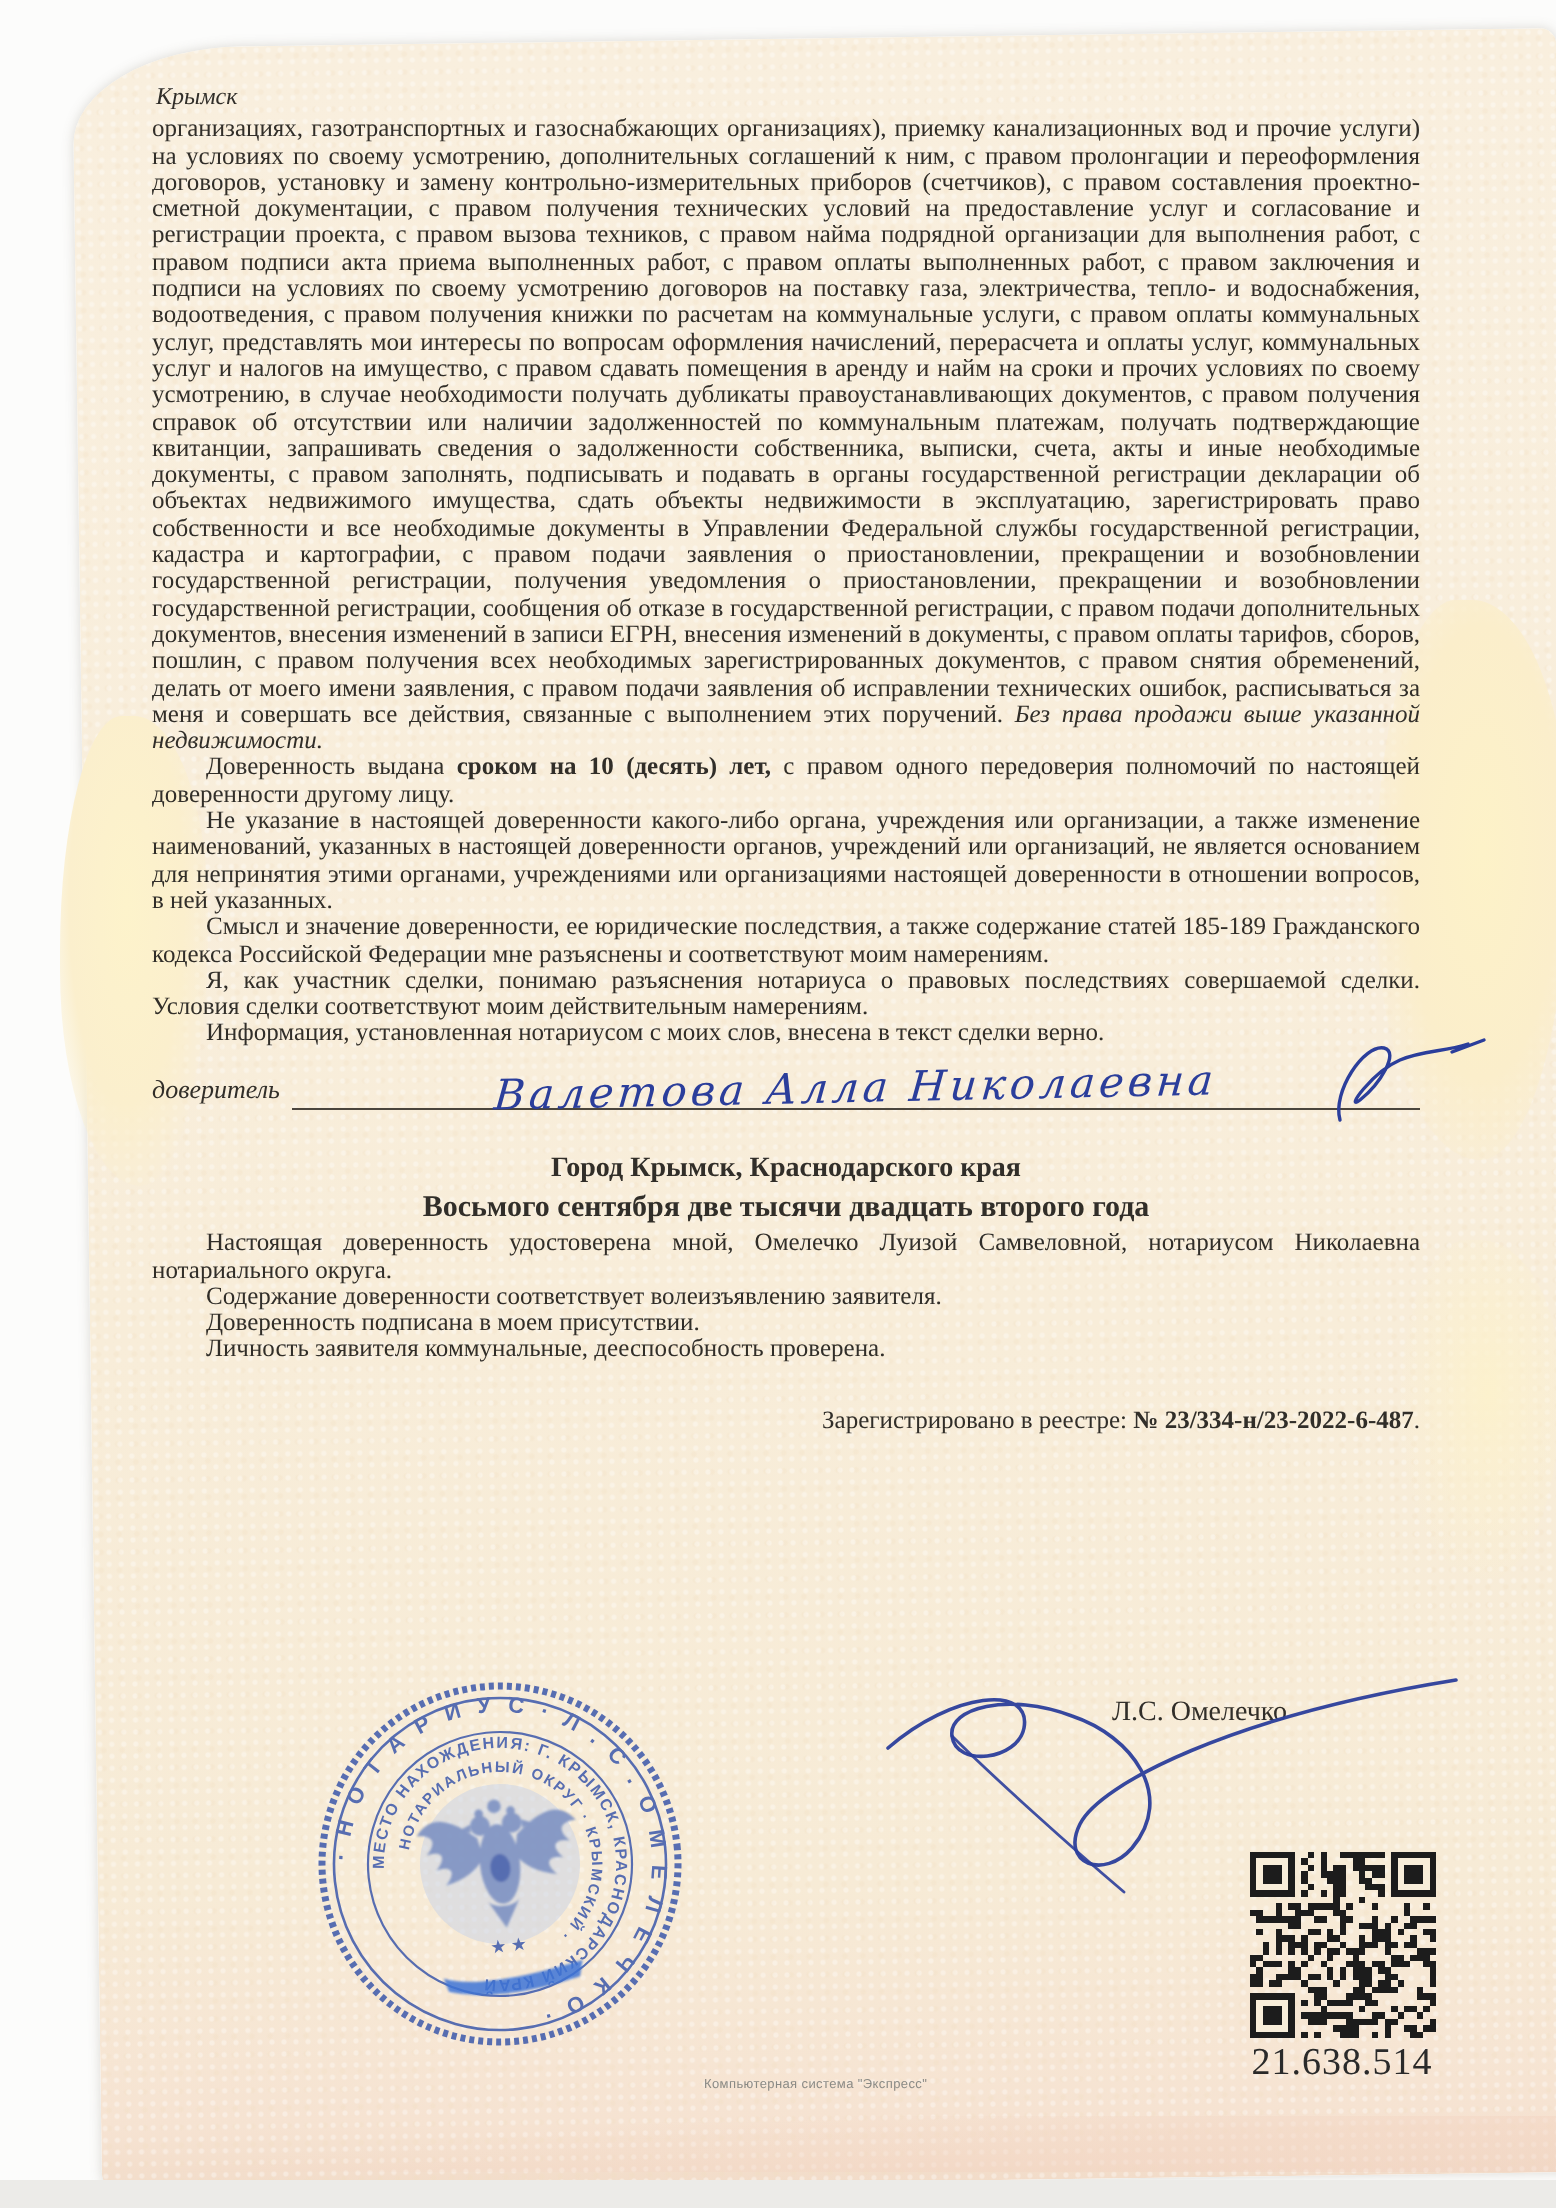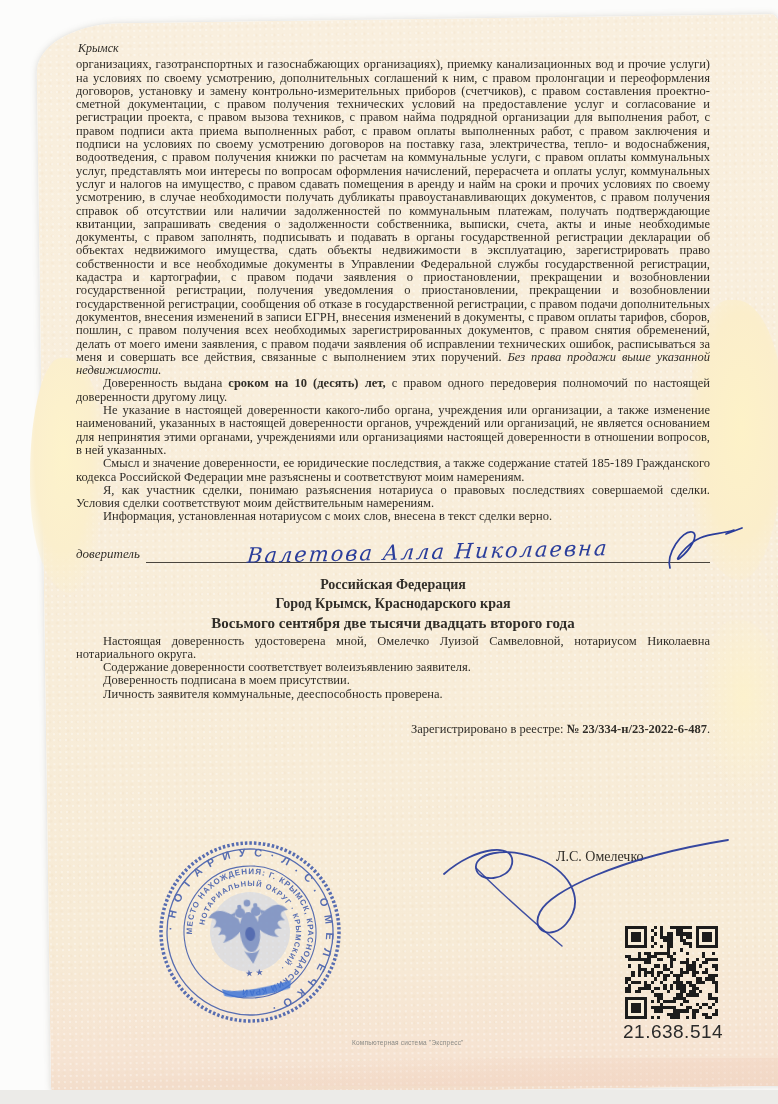--- a/index.html
+++ b/index.html
@@ -36,21 +36,21 @@
     position:absolute;left:40px;top:28px;width:738px;height:1057px;
     padding:14px 68px 0 36px;box-sizing:border-box;
     color:#312e29;font-size:12.5px;line-height:13.3px;
   }
   .running-head{font-style:italic;font-size:12px;margin:0 0 3px 2px;}
   .doc-body p{margin:0;text-align:justify;}
   .doc-body p.indent{text-indent:27px;}
   .b{font-weight:bold;}
   .it{font-style:italic;}
   
-  .sig-row{display:flex;align-items:center;margin:14px 0 6px 0;height:34px;position:relative;}
+  .sig-row{display:flex;align-items:flex-start;margin:14px 0 6px 0;height:34px;position:relative;}
   .sig-label{font-style:italic;font-size:13px;white-space:nowrap;padding-bottom:2px;}
   .sig-line{flex:1;border-bottom:1.6px solid #4a453d;margin-left:6px;text-align:center;position:relative;}
   .sig-name{
     display:inline-block;color:#2b3e9b;font-size:21px;font-style:italic;
     font-family:"DejaVu Serif", serif;letter-spacing:2px;transform:rotate(-1.2deg) skewX(-6deg);
     padding-bottom:1px;
   }
   .sig-flourish{position:absolute;right:-36px;bottom:-14px;}
   
   .headings{text-align:center;margin-top:6px;}
@@ -62,21 +62,21 @@
   .attest p.indent{text-indent:27px;}
   .registry{margin-top:22px;text-align:right;}
   .registry p{margin:0;}
   
   .abs{position:absolute;}
   .notary-name{left:516px;top:822px;font-size:14px;}
   .stamp-wrap{left:118px;top:812px;width:184px;height:184px;}
   .big-flourish{left:286px;top:800px;}
   .qr-wrap{left:583px;top:898px;width:96px;text-align:center;}
   .qr-box{width:93px;height:93px;margin:0 auto;}
-  .qr-label{font-family:Liberation Sans, sans-serif;font-size:19px;color:#2a2a2a;margin-top:6px;letter-spacing:0.5px;}
+  .qr-label{font-family:Liberation Serif, serif;font-size:19px;color:#2a2a2a;margin-top:6px;letter-spacing:0.5px;}
   .tiny-caption{left:312px;top:1008px;font-family:"Liberation Sans", sans-serif;
     font-size:6.5px;color:#8a8a85;letter-spacing:0.2px;}
 </style>
 </head>
 <body>
 
 <div class="scan">
 
   <div class="paper-bg"></div>
   <div class="curl curl-left"></div>
@@ -102,21 +102,20 @@
       <span class="sig-label">доверитель</span>
       <span class="sig-line">
         <span class="sig-name">Валетова Алла Николаевна</span>
         <svg class="sig-flourish" width="90" height="52" viewBox="0 0 90 52">
           <path d="M14 44 C 10 30, 26 6, 36 8 C 44 10, 34 26, 24 34 C 16 40, 30 20, 44 14 C 56 9, 66 10, 78 6 M70 10 L86 4" fill="none" stroke="#2b3e9b" stroke-width="1.7" stroke-linecap="round"></path>
         </svg>
       </span>
     </div>
 
     <div class="headings">
-      <div class="h-country">Российская Федерация</div>
       <div class="h-city">Город Крымск, Краснодарского края</div>
       <div class="h-date">Восьмого сентября две тысячи двадцать второго года</div>
     </div>
 
     <div class="attest">
       <p class="indent">Настоящая доверенность удостоверена мной, Омелечко Луизой Самвеловной, нотариусом Николаевна нотариального округа.</p>
       <p class="indent">Содержание доверенности соответствует волеизъявлению заявителя.</p>
       <p class="indent">Доверенность подписана в моем присутствии.</p>
       <p class="indent">Личность заявителя коммунальные, дееспособность проверена.</p>
     </div>

